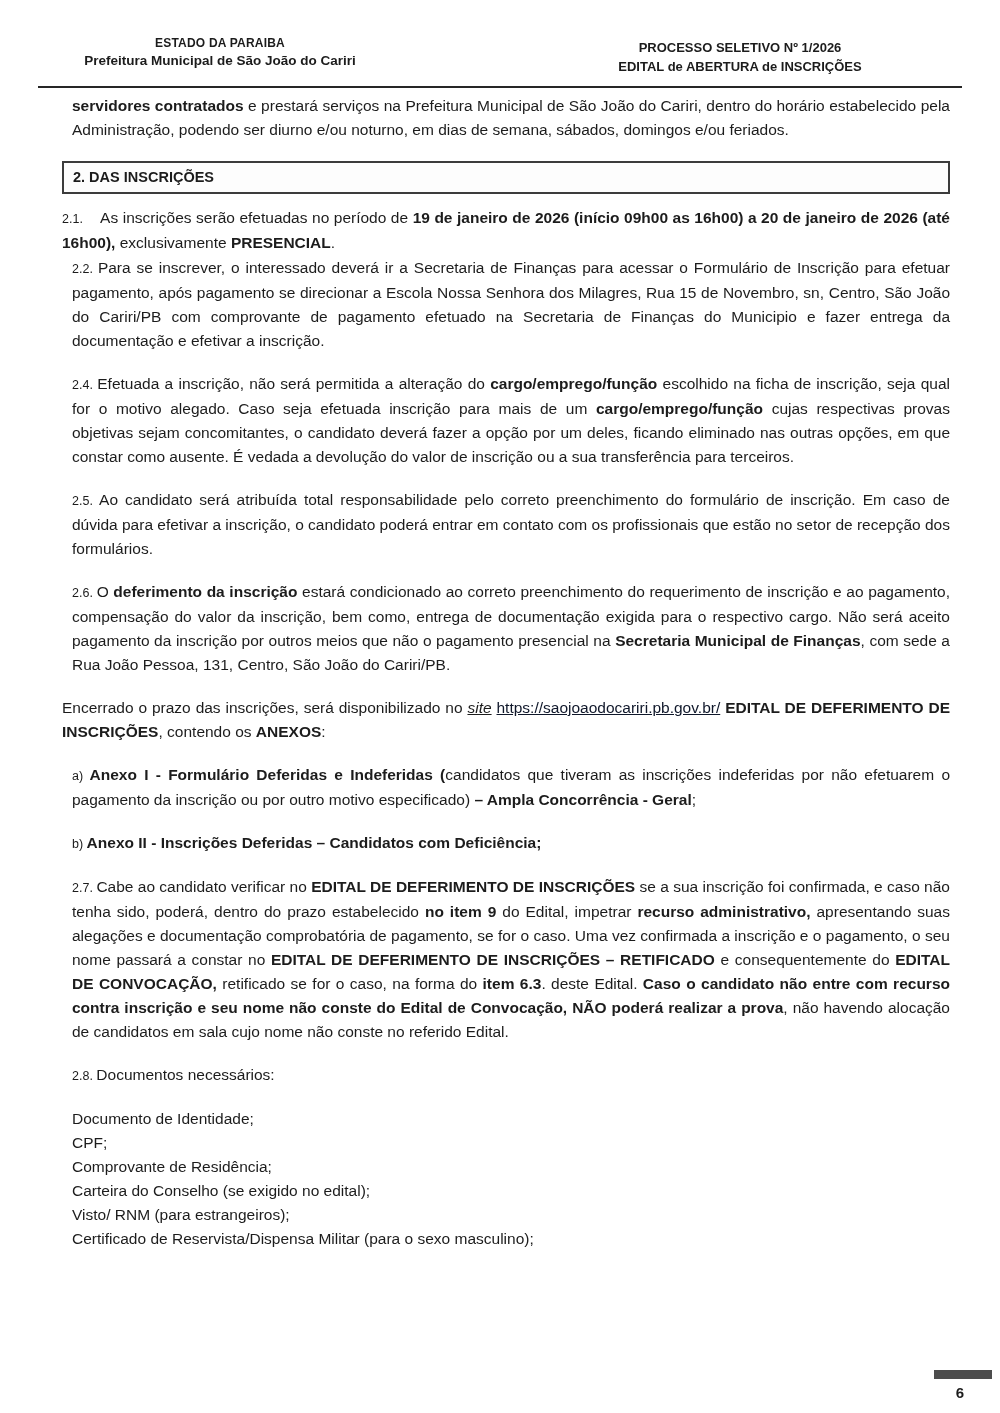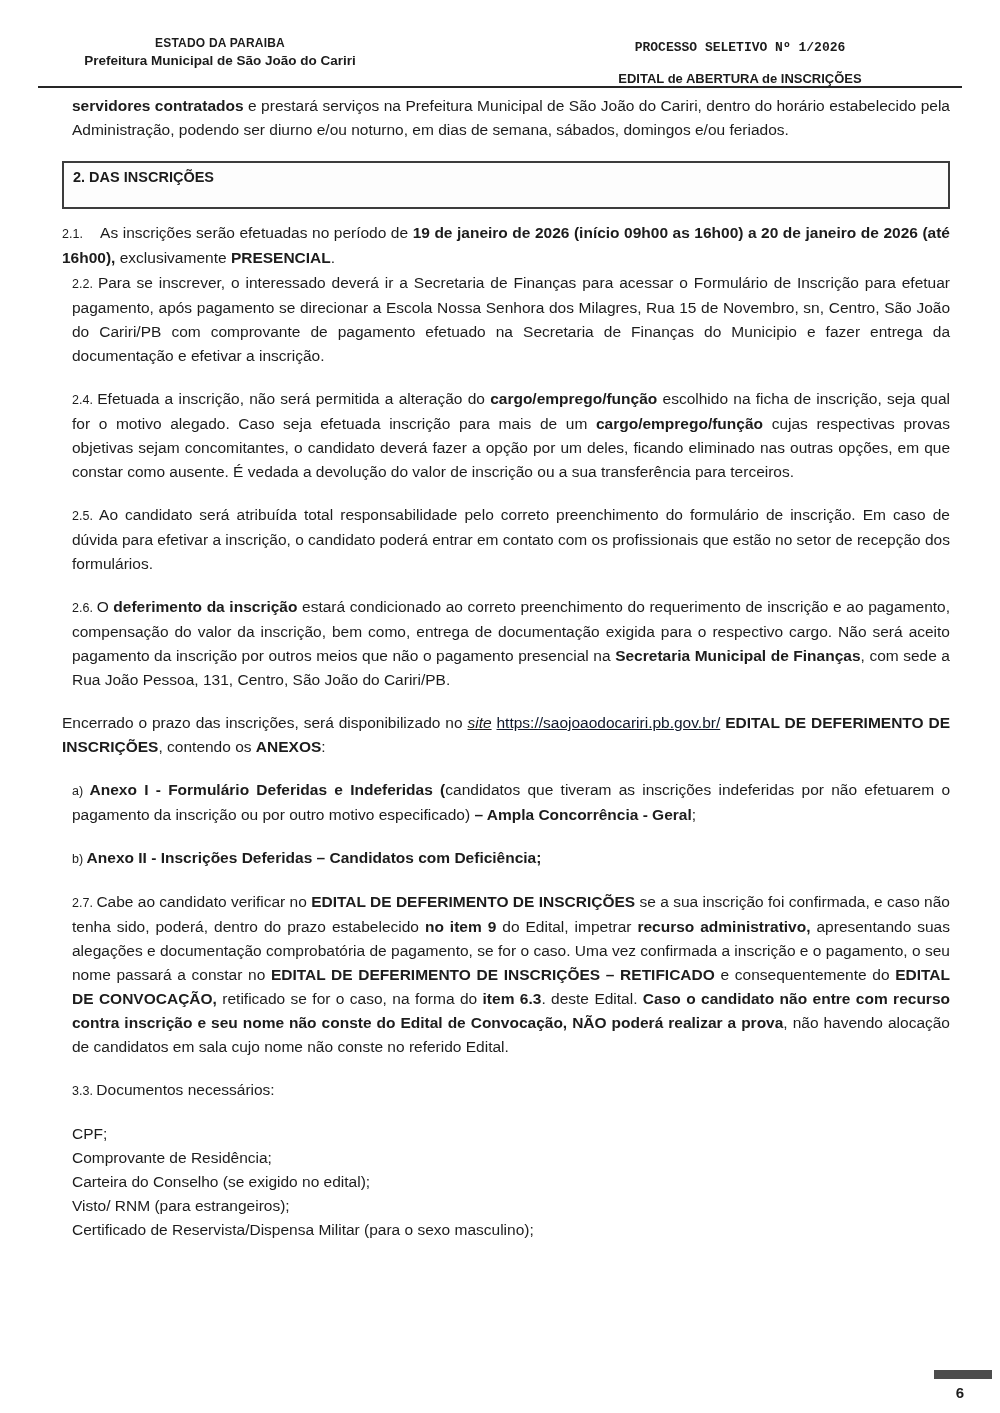--- a/index.html
+++ b/index.html
@@ -18,42 +18,42 @@
   .header-left {
     position:absolute; top:36px; left:60px; width:320px;
     text-align:center; font-weight:bold;
   }
   .header-left .l1 { font-size:12px; letter-spacing:.2px; }
   .header-left .l2 { font-size:13.5px; margin-top:3px; }
   .header-right {
     position:absolute; top:40px; left:575px; width:330px;
     text-align:center; font-weight:bold;
   }
-  .header-right .l1 { font-size:13px;font-family:Liberation Mono, monospace; }
-  .header-right .l2 { font-size:13px; margin-top:16px; }
+  .header-right .l1 { font-size:13px; }
+  .header-right .l2 { font-size:13px; margin-top:4px; }
   .header-rule {
     position:absolute; top:86px; left:38px; right:38px;
     border-top:2px solid #262626;
   }
 
   
   .content {
     position:absolute; top:94px; left:62px; width:888px;
     font-size:15.5px; line-height:24px; text-align:justify;
   }
   p.para { margin:0 0 19px; padding-left:10px; }
   p.flush { padding-left:0; }
   p.tight { margin-bottom:1px; }
   p.listline { margin-bottom:0; text-align:left; }
 
   .section-box {
     border:2px solid #3c3c3c;
     background:#fdfdfd;
     font-weight:bold; font-size:14.5px;
-    padding:2px 9px 18px;
+    padding:2px 9px 3px;
     margin:0 0 12px;
     text-align:left;
   }
 
   .b { font-weight:bold; }
   .i { font-style:italic;text-decoration:underline; }
   .sm { font-size:12.5px; }
   .lnk { color:#0f172a; text-decoration:underline; cursor:pointer; }
 
   
@@ -92,22 +92,23 @@
 
     <p class="para flush tight"><span class="sm">2.1.</span><span>&nbsp;&nbsp;&nbsp; As inscrições serão efetuadas no período de </span><span class="b">19 de janeiro de 2026 (início 09h00 as 16h00) a 20 de janeiro de 2026 (até 16h00),</span><span> exclusivamente </span><span class="b">PRESENCIAL</span><span>.</span></p>
     <p class="para"><span class="sm">2.2. </span><span>Para se inscrever, o interessado deverá ir a Secretaria de Finanças para acessar o Formulário de Inscrição para efetuar pagamento, após pagamento se direcionar a Escola Nossa Senhora dos Milagres, Rua 15 de Novembro, sn, Centro, São João do Cariri/PB com comprovante de pagamento efetuado na Secretaria de Finanças do Municipio e fazer entrega da documentação e efetivar a inscrição.</span></p>
     <p class="para"><span class="sm">2.4. </span><span>Efetuada a inscrição, não será permitida a alteração do </span><span class="b">cargo/emprego/função</span><span> escolhido na ficha de inscrição, seja qual for o motivo alegado. Caso seja efetuada inscrição para mais de um </span><span class="b">cargo/emprego/função</span><span> cujas respectivas provas objetivas sejam concomitantes, o candidato deverá fazer a opção por um deles, ficando eliminado nas outras opções, em que constar como ausente. É vedada a devolução do valor de inscrição ou a sua transferência para terceiros.</span></p>
     <p class="para"><span class="sm">2.5. </span><span>Ao candidato será atribuída total responsabilidade pelo correto preenchimento do formulário de inscrição. Em caso de dúvida para efetivar a inscrição, o candidato poderá entrar em contato com os profissionais que estão no setor de recepção dos formulários.</span></p>
     <p class="para"><span class="sm">2.6. </span><span>O </span><span class="b">deferimento da inscrição</span><span> estará condicionado ao correto preenchimento do requerimento de inscrição e ao pagamento, compensação do valor da inscrição, bem como, entrega de documentação exigida para o respectivo cargo. Não será aceito pagamento da inscrição por outros meios que não o pagamento presencial na </span><span class="b">Secretaria Municipal de Finanças</span><span>, com sede a Rua João Pessoa, 131, Centro, São João do Cariri/PB.</span></p>
     <p class="para flush"><span>Encerrado o prazo das inscrições, será disponibilizado no </span><span class="i">site</span><span> </span><span class="lnk">https://saojoaodocariri.pb.gov.br/</span><span> </span><span class="b">EDITAL DE DEFERIMENTO DE INSCRIÇÕES</span><span>, contendo os </span><span class="b">ANEXOS</span><span>:</span></p>
     <p class="para"><span class="sm">a) </span><span class="b">Anexo I - Formulário Deferidas e Indeferidas (</span><span>candidatos que tiveram as inscrições indeferidas por não efetuarem o pagamento da inscrição ou por outro motivo especificado) </span><span class="b">– Ampla Concorrência - Geral</span><span>;</span></p>
     <p class="para"><span class="sm">b) </span><span class="b">Anexo II - Inscrições Deferidas – Candidatos com Deficiência;</span></p>
     <p class="para"><span class="sm">2.7. </span><span>Cabe ao candidato verificar no </span><span class="b">EDITAL DE DEFERIMENTO DE INSCRIÇÕES</span><span> se a sua inscrição foi confirmada, e caso não tenha sido, poderá, dentro do prazo estabelecido </span><span class="b">no item 9</span><span> do Edital, impetrar </span><span class="b">recurso administrativo,</span><span> apresentando suas alegações e documentação comprobatória de pagamento, se for o caso. Uma vez confirmada a inscrição e o pagamento, o seu nome passará a constar no </span><span class="b">EDITAL DE DEFERIMENTO DE INSCRIÇÕES – RETIFICADO</span><span> e consequentemente do </span><span class="b">EDITAL DE CONVOCAÇÃO,</span><span> retificado se for o caso, na forma do </span><span class="b">item 6.3</span><span>. deste Edital. </span><span class="b">Caso o candidato não entre com recurso contra inscrição e seu nome não conste do Edital de Convocação, NÃO poderá realizar a prova</span><span>, não havendo alocação de candidatos em sala cujo nome não conste no referido Edital.</span></p>
-    <p class="para"><span class="sm">3.3. </span><span>Documentos necessários:</span></p>
+    <p class="para"><span class="sm">2.8. </span><span>Documentos necessários:</span></p>
 
+    <p class="para listline"><span>Documento de Identidade;</span></p>
     <p class="para listline"><span>CPF;</span></p>
     <p class="para listline"><span>Comprovante de Residência;</span></p>
     <p class="para listline"><span>Carteira do Conselho (se exigido no edital);</span></p>
     <p class="para listline"><span>Visto/ RNM (para estrangeiros);</span></p>
     <p class="para listline"><span>Certificado de Reservista/Dispensa Militar (para o sexo masculino);</span></p>
 
   </main>
 
   <div class="footer">
     <div class="footer-bar"></div>

